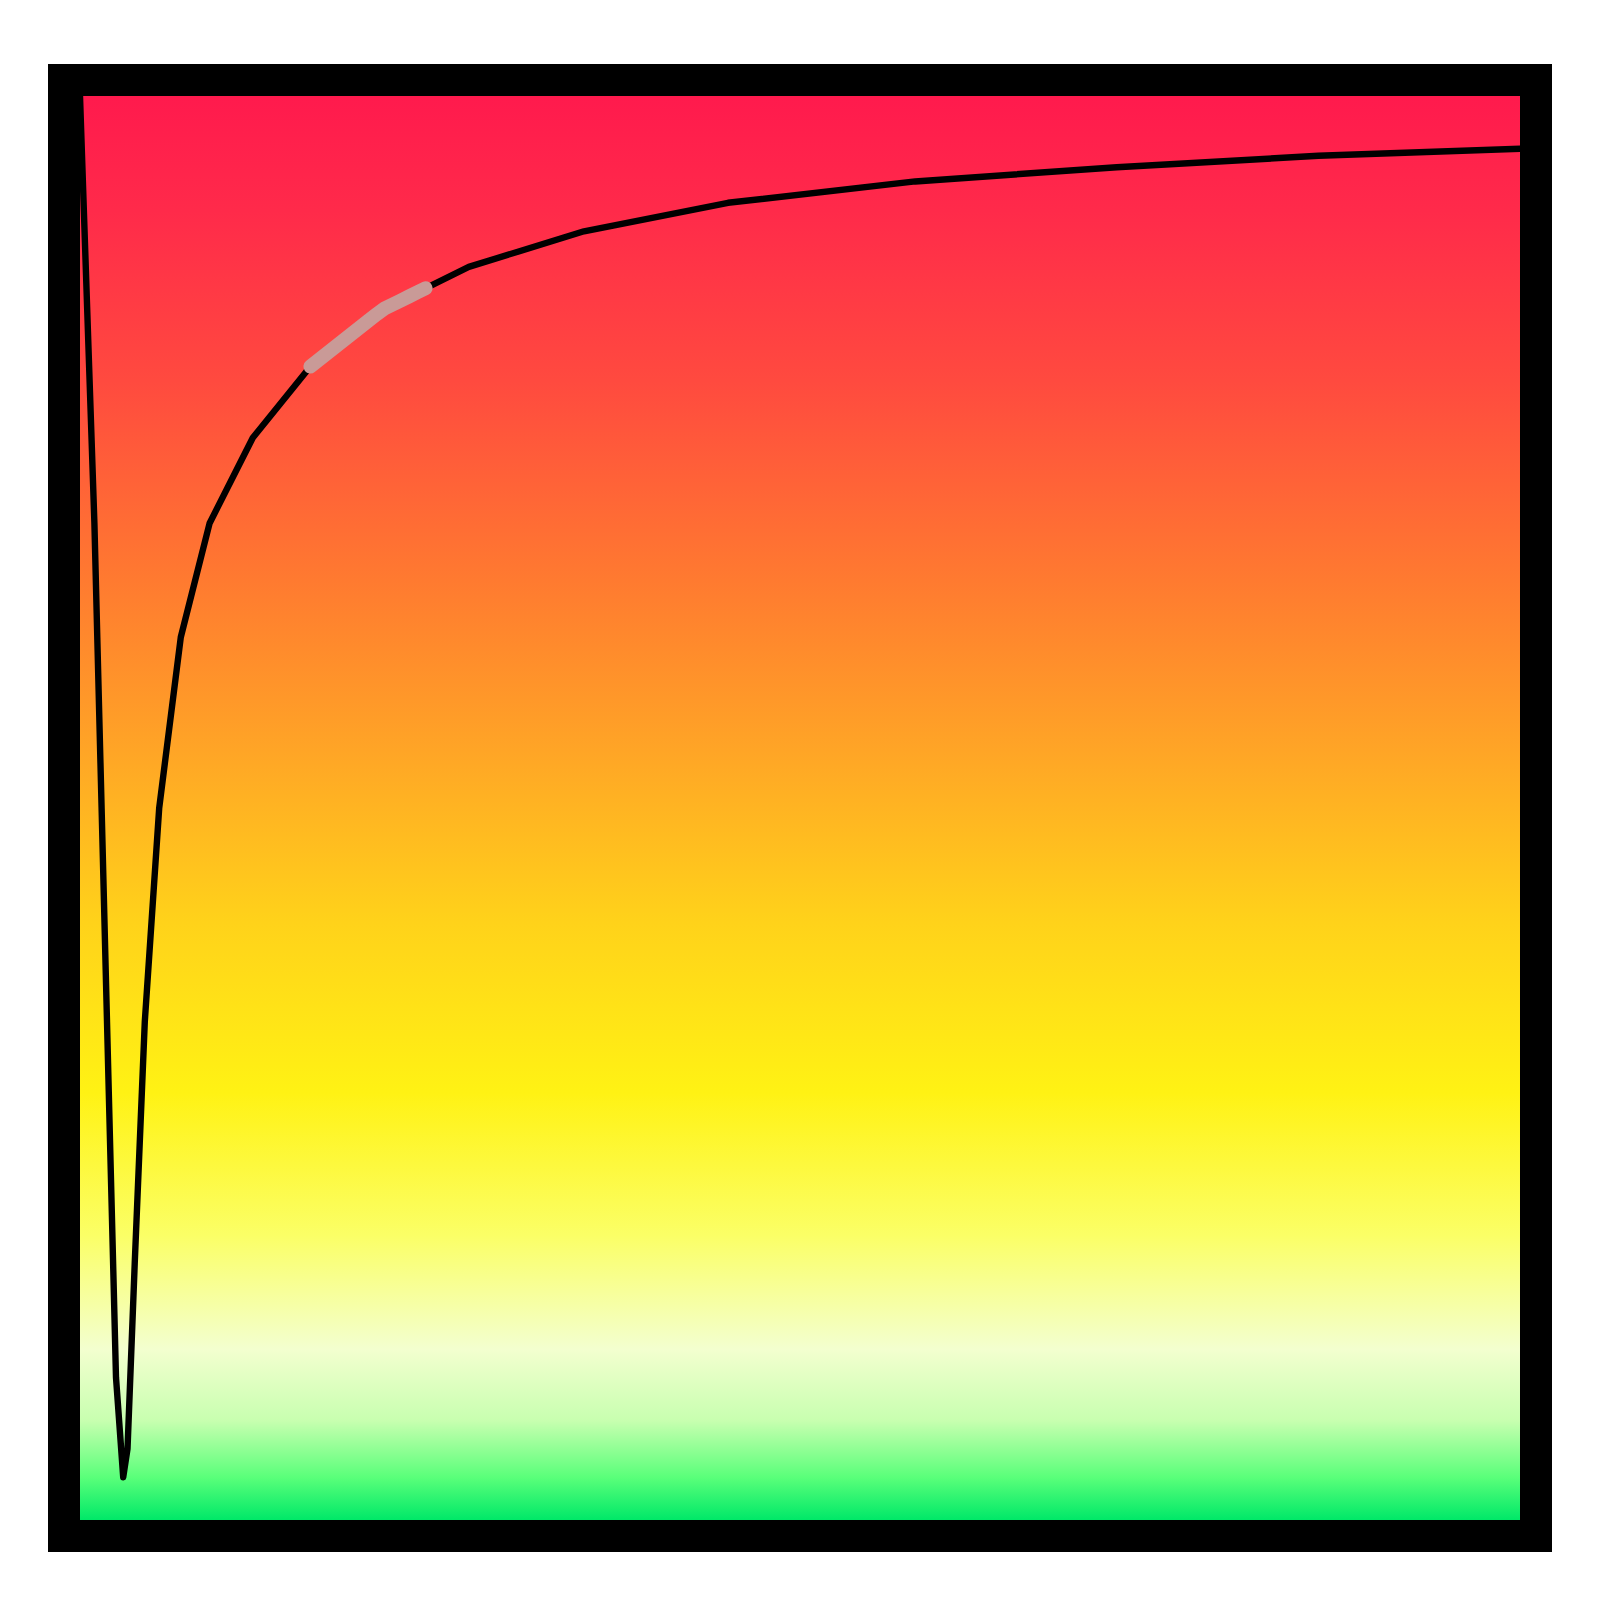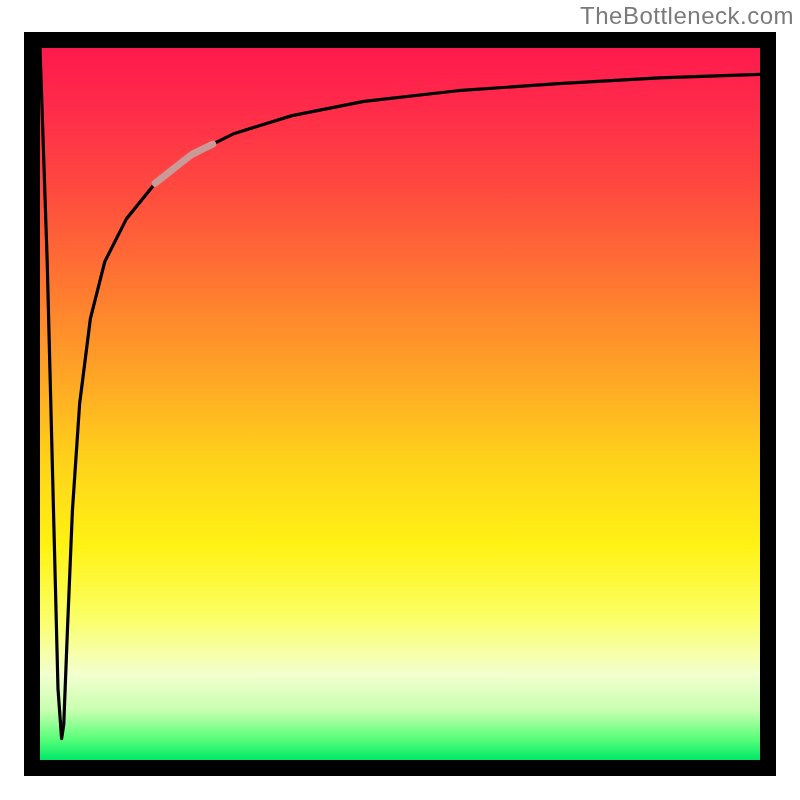--- a/index.html
+++ b/index.html
@@ -59,21 +59,20 @@
     position: absolute;
     inset: 0;
     width: 100%;
     height: 100%;
   }
 </style>
 </head>
 <body>
 
 <div class="wrapper">
-  <div class="watermark">TheBottleneck.com</div>
 
   <div class="plot-frame">
     <div class="plot-inner">
       <div class="gradient-bg"></div>
       <svg class="curve" viewBox="0 0 720 712" preserveAspectRatio="none">
         <path fill="none" stroke="#000000" stroke-width="3.2" stroke-linejoin="round" stroke-linecap="round" d="M0.00 0.00 L7.20 213.60 L14.40 498.40 L18.00 640.80 L21.60 690.64 L23.76 676.40 L27.36 583.84 L32.40 462.80 L39.60 356.00 L50.40 270.56 L64.80 213.60 L86.40 170.88 L115.20 135.28 L151.20 106.80 L194.40 85.44 L252.00 67.64 L324.00 53.40 L417.60 42.72 L518.40 35.60 L619.20 29.90 L720.00 26.34"></path>
         <path fill="none" stroke="#c99a97" stroke-width="7" stroke-linecap="round" d="M115.20 135.28 L119.31 132.03 L123.43 128.77 L127.54 125.52 L131.66 122.26 L135.77 119.01 L139.89 115.75 L144.00 112.50 L148.11 109.24 L152.23 106.29 L156.34 104.26 L160.46 102.22 L164.57 100.19 L168.69 98.15 L172.80 96.12"></path>
       </svg>
     </div>
   </div>

